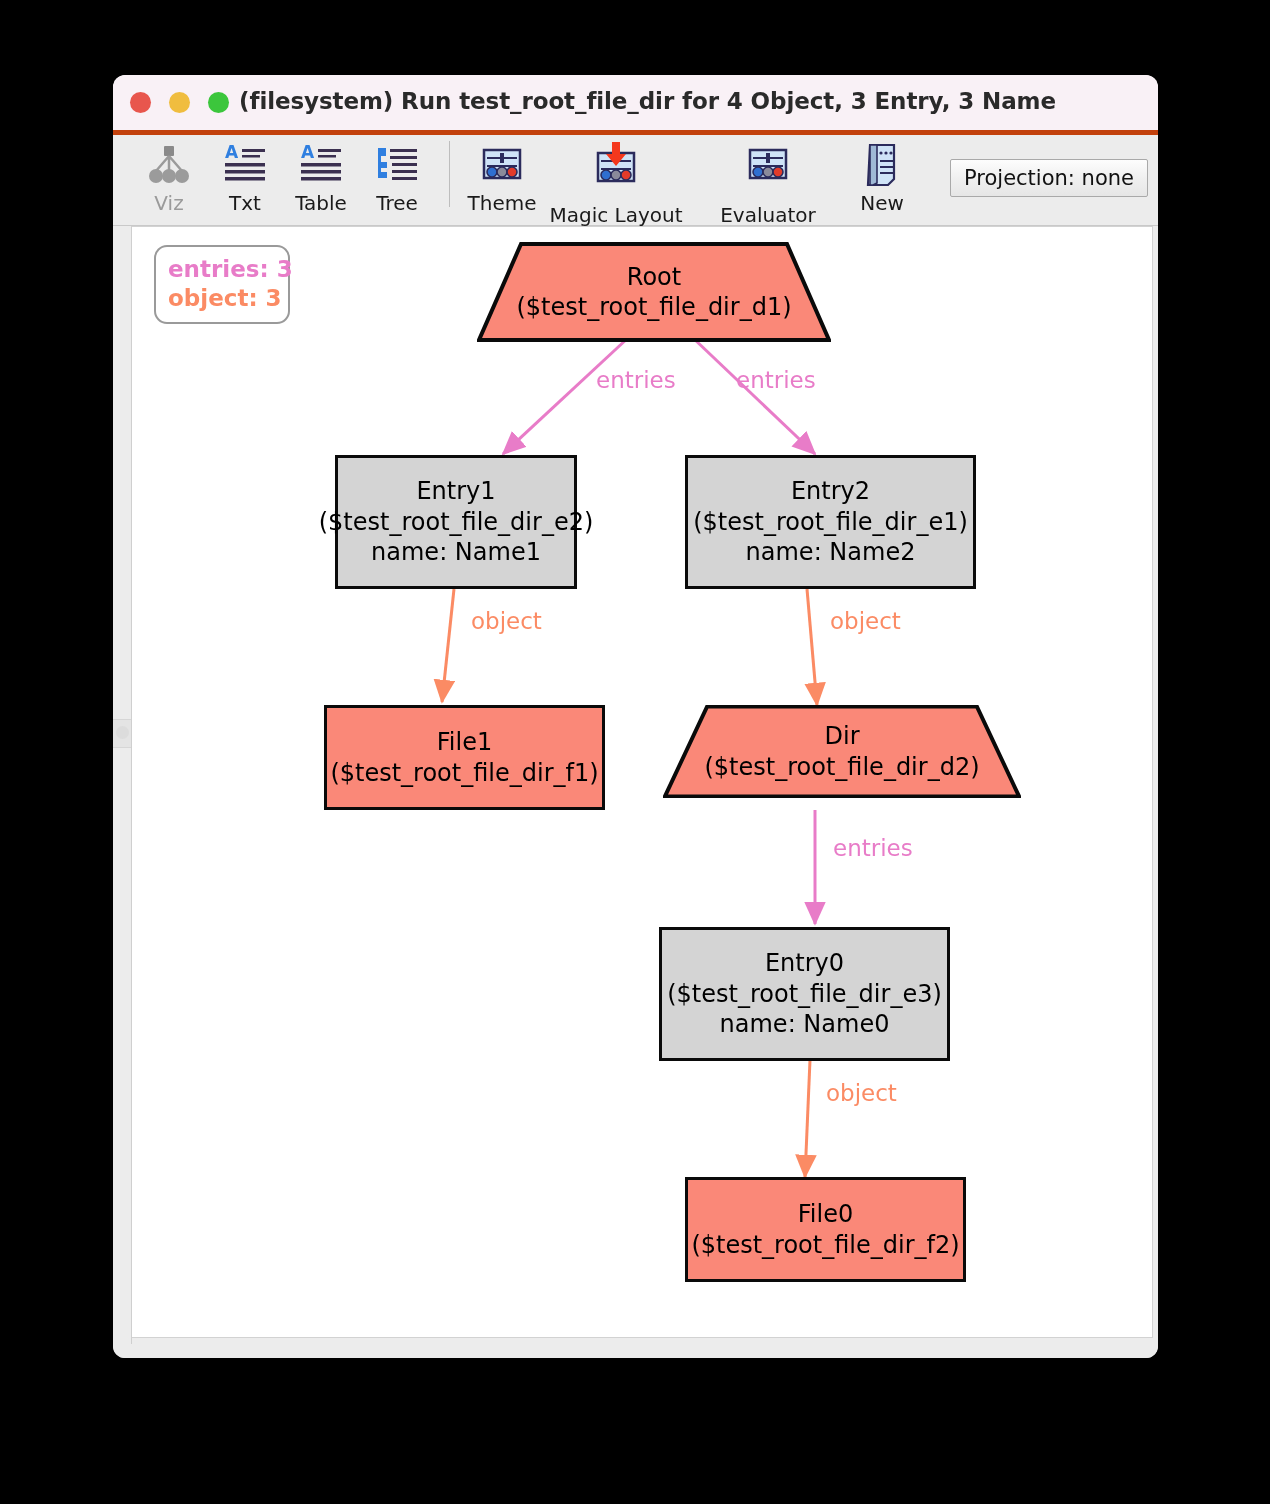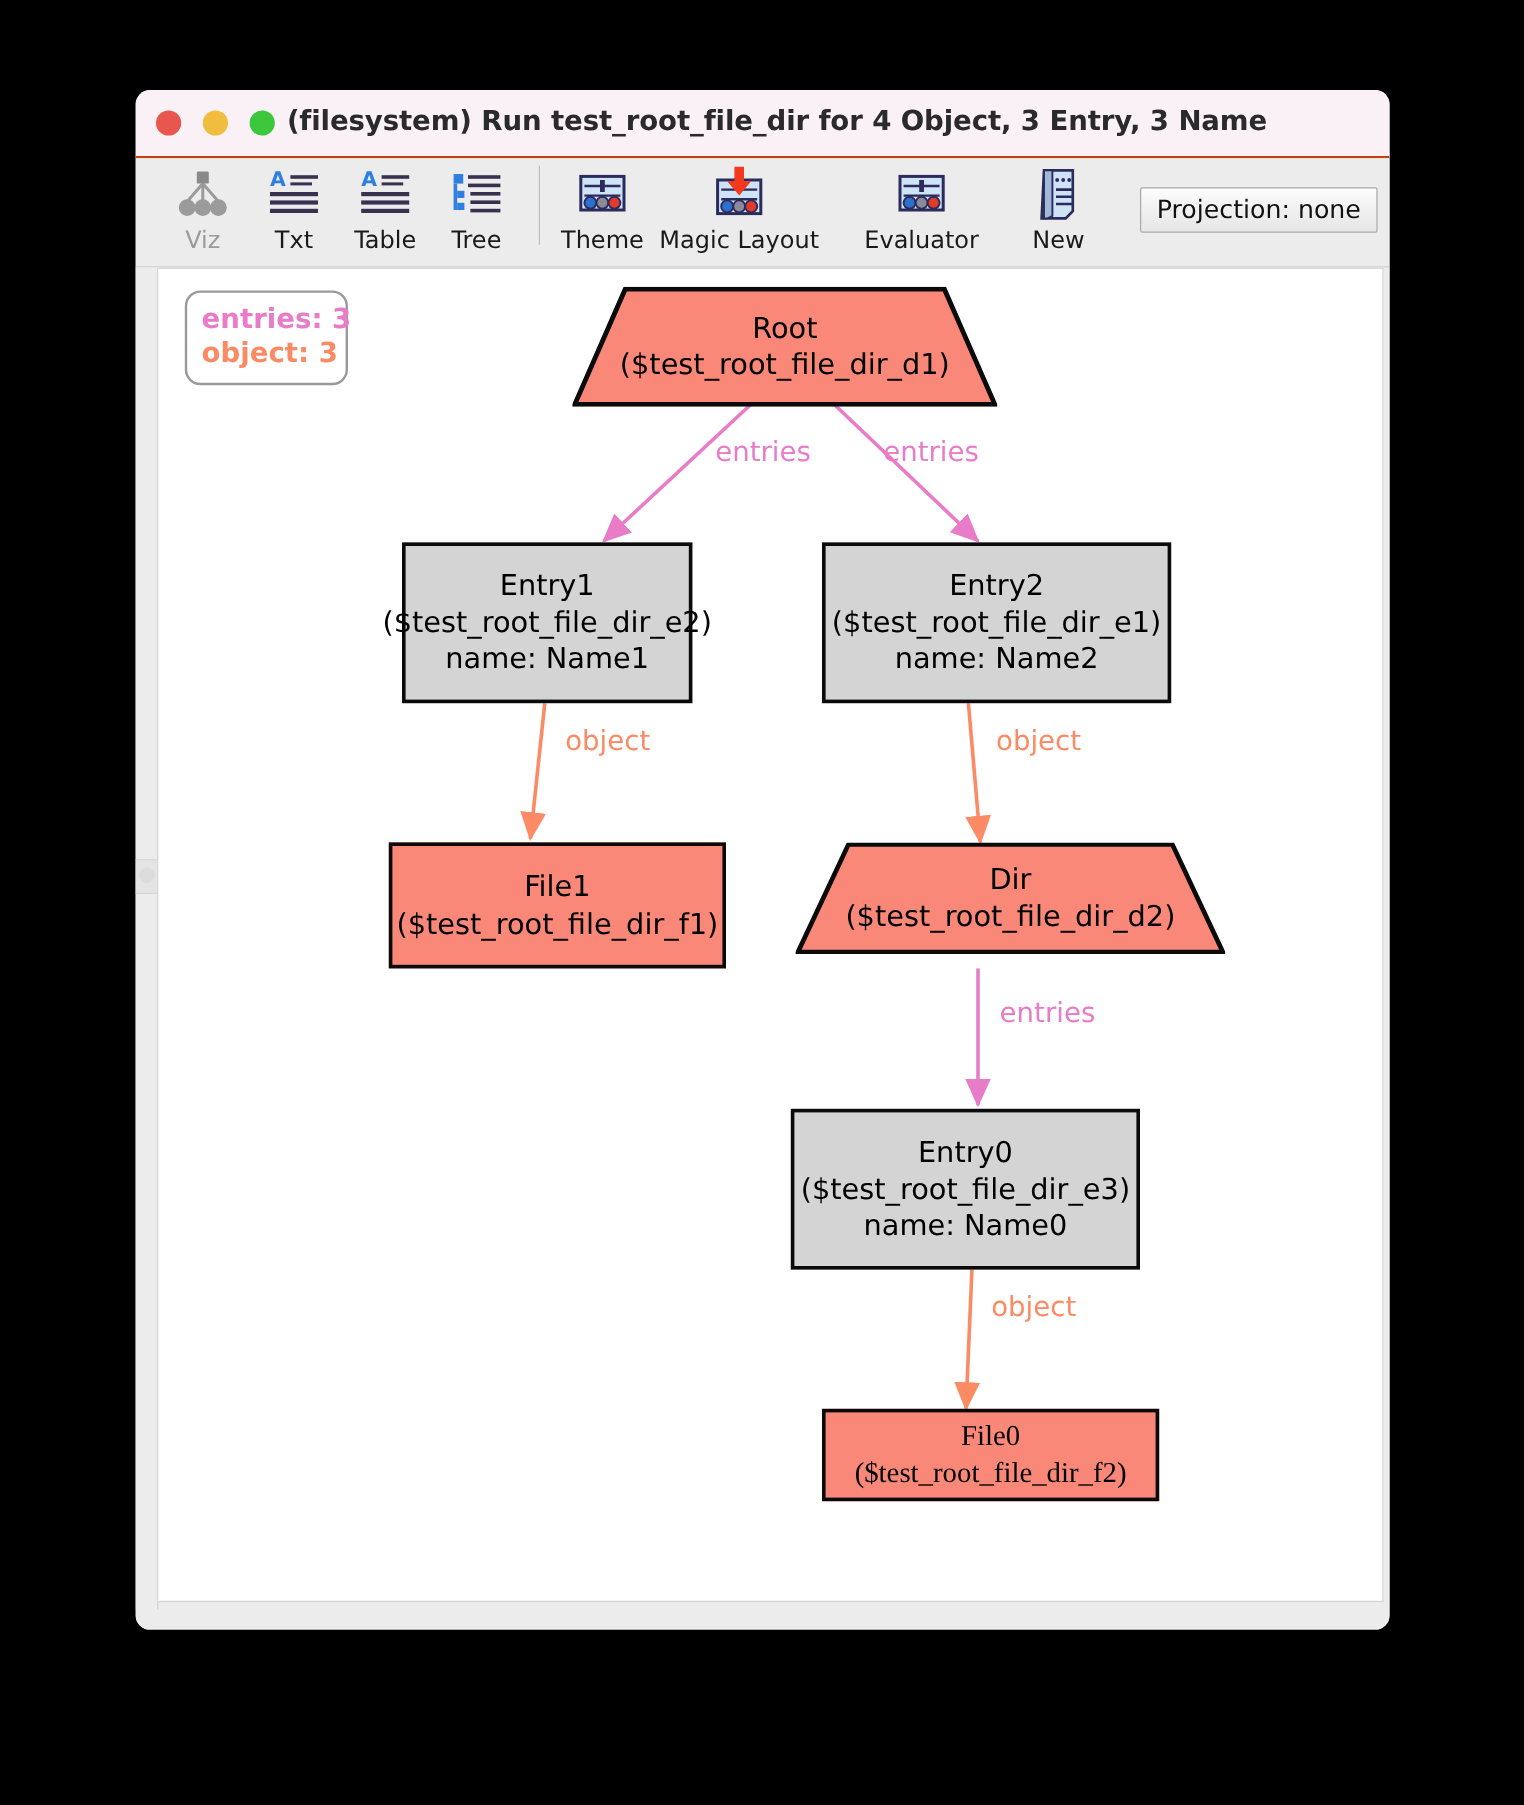--- a/index.html
+++ b/index.html
@@ -29,21 +29,21 @@
     border-radius: 12px;
     background: #ececec;
     box-shadow: 0 6px 26px rgba(0,0,0,0.55);
     overflow: hidden;
   }
 
   .titlebar {
     position: relative;
     height: 55px;
     background: #f9f1f6;
-    border-bottom: 2px solid #c2410c;
+    border-bottom: 5px solid #c2410c;
     border-top-left-radius: 12px;
     border-top-right-radius: 12px;
   }
 
   .traffic {
     position: absolute;
     left: 17px;
     top: 17px;
     display: flex;
     gap: 18px;
@@ -84,21 +84,21 @@
   .tb-group { display: flex; align-items: flex-start; }
 
   .tb-item {
     width: 76px;
     display: flex;
     flex-direction: column;
     align-items: center;
     padding-top: 6px;
     cursor: default;
   }
-  .tb-item.wide { width: 152px; }
+  .tb-item.wide { width: 152px; gap: 12px; }
 
   .tb-icon {
     height: 48px;
     display: flex;
     align-items: center;
     justify-content: center;
   }
 
   .tb-label {
     font-size: 20px;
@@ -480,21 +480,21 @@
             <div class="ln">($test_root_file_dir_d2)</div>
           </div>
         </div>
 
         <div class="node rect gray" style="left:527px; top:700px; width:291px; height:134px;">
           <div class="ln">Entry0</div>
           <div class="ln">($test_root_file_dir_e3)</div>
           <div class="ln">name: Name0</div>
         </div>
 
-        <div class="node rect salmon" style="left:553px; top:950px; width:281px; height:77px;font-family:Liberation Serif, serif;">
+        <div class="node rect salmon" style="left:553px; top:950px; width:281px; height:105px;">
           <div class="ln">File0</div>
           <div class="ln">($test_root_file_dir_f2)</div>
         </div>
 
       </div>
     </div>
 
     <div class="win-bottom"></div>
   </div>
 </div>

